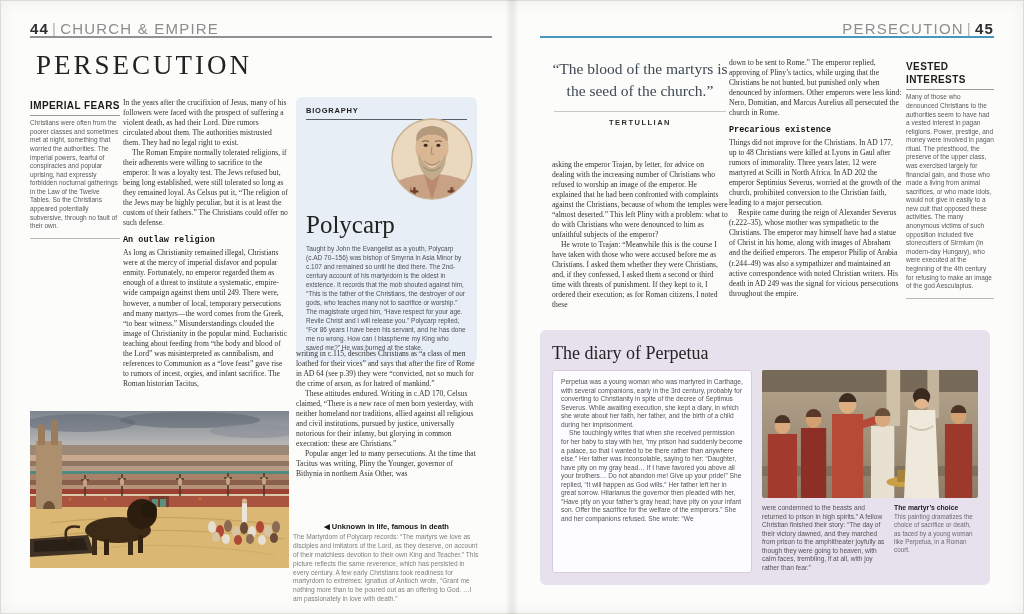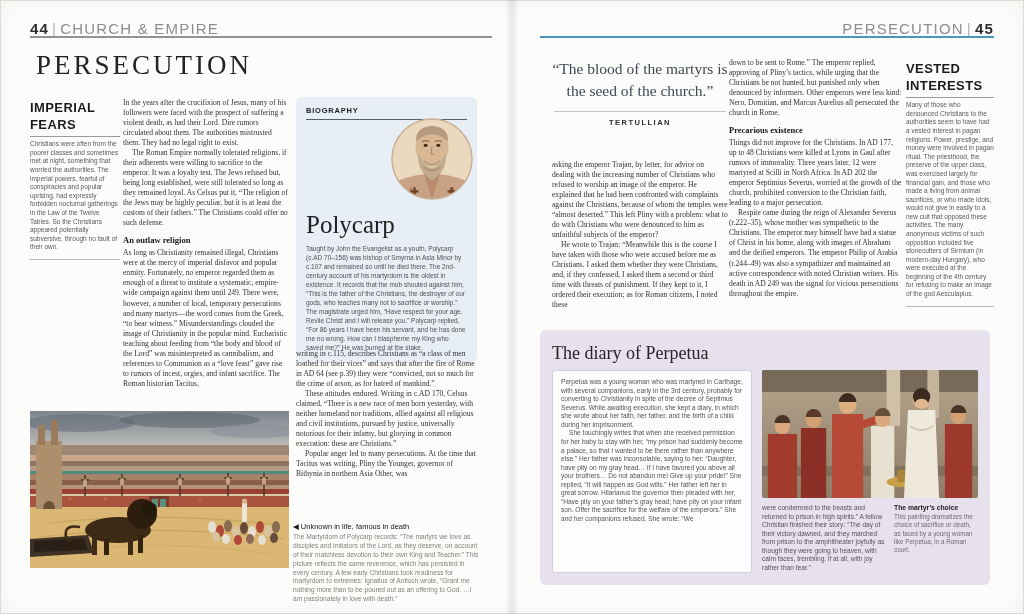--- a/index.html
+++ b/index.html
@@ -10,35 +10,35 @@
   
   .folio{font-size:15px;letter-spacing:1.2px;color:#8d8d8d;}
   .folio .pnum{font-weight:bold;color:#2e2e2e;}
   .folio .div{color:#b0b0b0;padding:0 3px;}
   .rule-l{height:2px;background:#8f9297;}
   .rule-r{height:2px;background:#4a96b8;}
   
   .big-title{font-family:"Liberation Serif",serif;font-size:27px;letter-spacing:3px;color:#232323;font-weight:400;}
   
   .side{font-size:6.5px;line-height:1.32;color:#57595b;}
-  .side h4{margin:0 0 3px 0;font-size:13px;letter-spacing:0.4px;color:#1c1c1c;border-bottom:1px solid #9a9a9a;padding-bottom:3px;}
+  .side h4{margin:0 0 3px 0;font-size:10px;letter-spacing:0.4px;color:#1c1c1c;border-bottom:1px solid #9a9a9a;padding-bottom:3px;}
   .side .endrule{border-top:1px solid #b8b8b8;margin-top:7px;height:0;}
   
   .bodytext{font-family:"Liberation Serif",serif;font-size:7.6px;line-height:1.32;color:#333231;overflow:hidden;}
   .bodytext p{margin:0;}
   .bodytext p.ind{text-indent:9px;}
-  .bodytext h3{font-family:Liberation Serif, serif;font-size:8.5px;color:#141414;margin:7px 0 2px 0;}
+  .bodytext h3{font-family:Liberation Mono, monospace;font-size:8.5px;color:#141414;margin:7px 0 2px 0;}
   
   .biobox{background:#e7eef5;border-radius:6px;padding:9px 10px 10px 10px;}
   .biobox .blabel{font-size:7.5px;font-weight:bold;letter-spacing:0.8px;color:#1d1d1d;border-bottom:1px solid #55606a;padding-bottom:4px;margin-bottom:6px;}
   .biobox .btitle{font-family:"Liberation Serif",serif;font-size:25px;color:#222;margin:2px 0 6px 0;font-weight:400;}
   .biobox .bbody{font-size:6.5px;line-height:1.38;color:#4e5256;}
   .bio-portrait{float:right;width:82px;height:98px;margin:-16px -6px 3px 5px;}
   
-  .cap .ct{font-size:7.5px;font-weight:normal;color:#161616;margin-bottom:2px;}
+  .cap .ct{font-size:7.5px;font-weight:bold;color:#161616;margin-bottom:2px;text-align:center;}
   .cap .cb{font-size:6.6px;line-height:1.35;color:#84807c;}
   
   .quote{font-family:"Liberation Serif",serif;font-size:15.5px;line-height:1.42;color:#3e4954;text-align:center;}
   .q-rule{border-top:1px solid #c8c8c8;margin:9px 4px 6px 4px;}
   .q-attr{font-size:7.5px;font-weight:bold;letter-spacing:1.5px;color:#2f2f2f;text-align:center;}
   
   .ctxbox{background:#e7e1ee;border-radius:6px;padding:9px 12px 10px 12px;overflow:hidden;}
   .ctxbox .clabel{font-size:7.5px;font-weight:bold;letter-spacing:0.8px;color:#242230;}
   .ctxbox .ctitle{font-family:"Liberation Serif",serif;font-size:18px;color:#242424;margin:4px 0 6px 0;font-weight:400;}
   .ctx-row{display:flex;gap:10px;}

